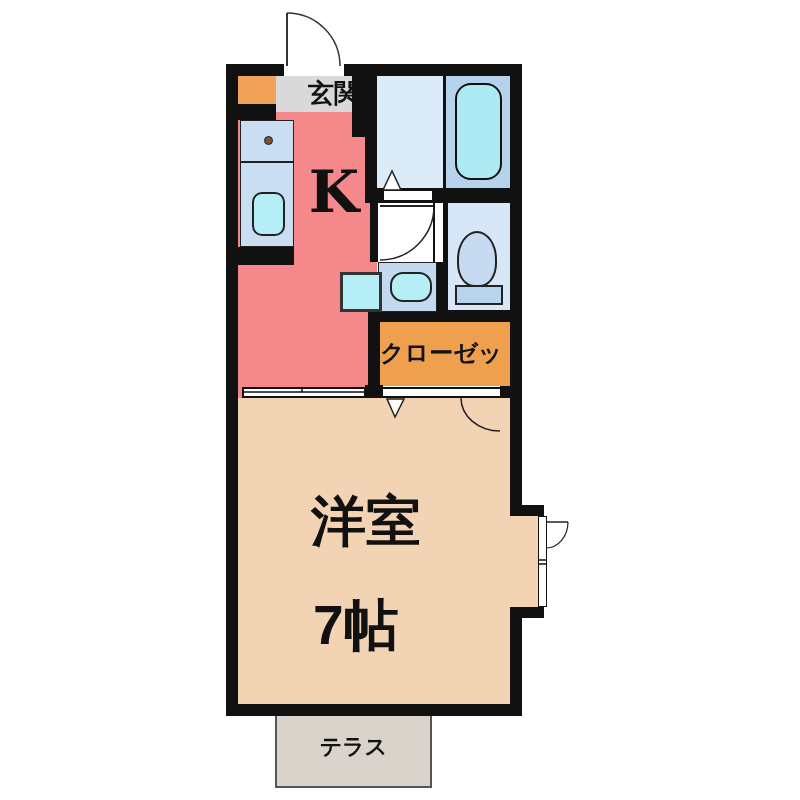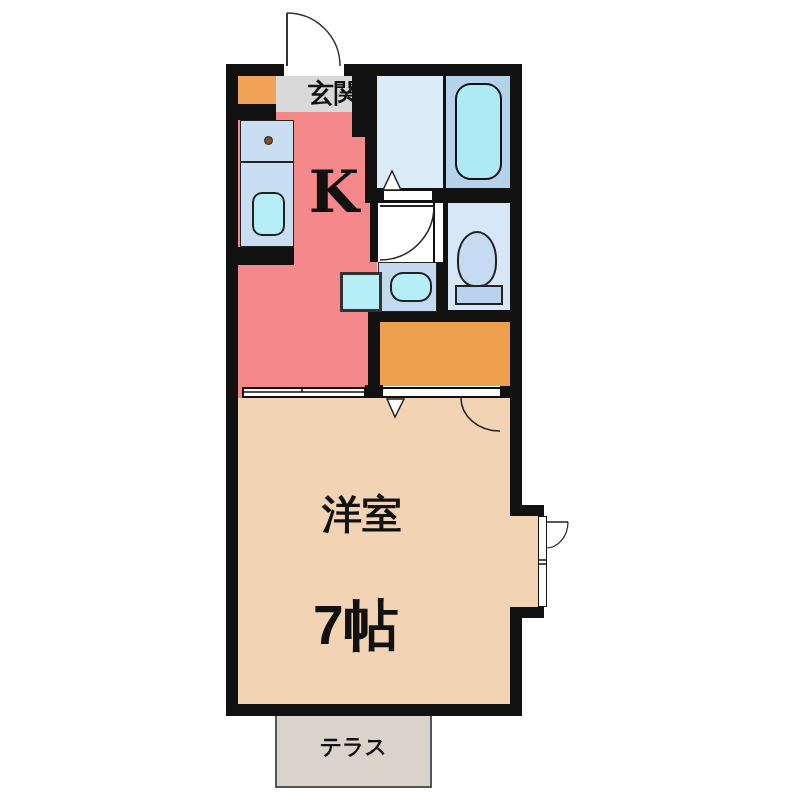--- a/index.html
+++ b/index.html
@@ -99,17 +99,18 @@
     </g>
 
     <line x1="538" y1="560" x2="547" y2="560" stroke="#111" stroke-width="1.5"></line>
     <line x1="538" y1="564" x2="547" y2="564" stroke="#111" stroke-width="1.5"></line>
 
     <line x1="445" y1="76" x2="445" y2="188" stroke="#111" stroke-width="2"></line>
   </svg>
 
   <div class="abs label center" style="left:276px;top:80px;width:76px;font-size:26px;margin-left:20px;">玄関</div>
   <div class="abs label center" style="left:294px;top:163px;width:80px;font-size:58px;font-family:'DejaVu Serif',serif;">K</div>
-  <div class="abs label" style="left:322px;top:494px;font-size:40px;">洋室</div>
+  <div class="abs label center" style="left:380px;top:341px;width:130px;font-size:24px;">クローゼット</div>
+  <div class="abs label" style="left:311px;top:494px;font-size:55px;">洋室</div>
   <div class="abs label" style="left:313px;top:562px;font-size:55px;margin-top:36px;">7帖</div>
   <div class="abs label center" style="left:275px;top:736px;width:157px;font-size:22px;">テラス</div>
 
 </div>
 
 </body></html>

